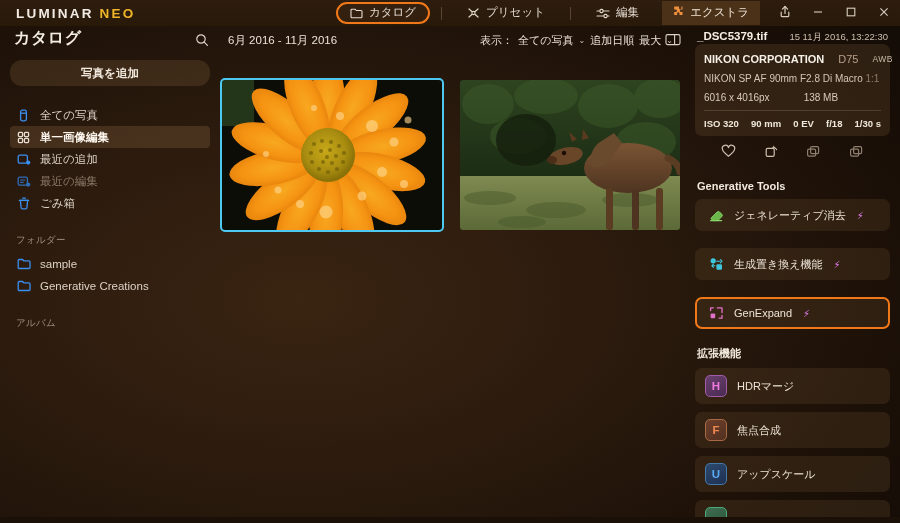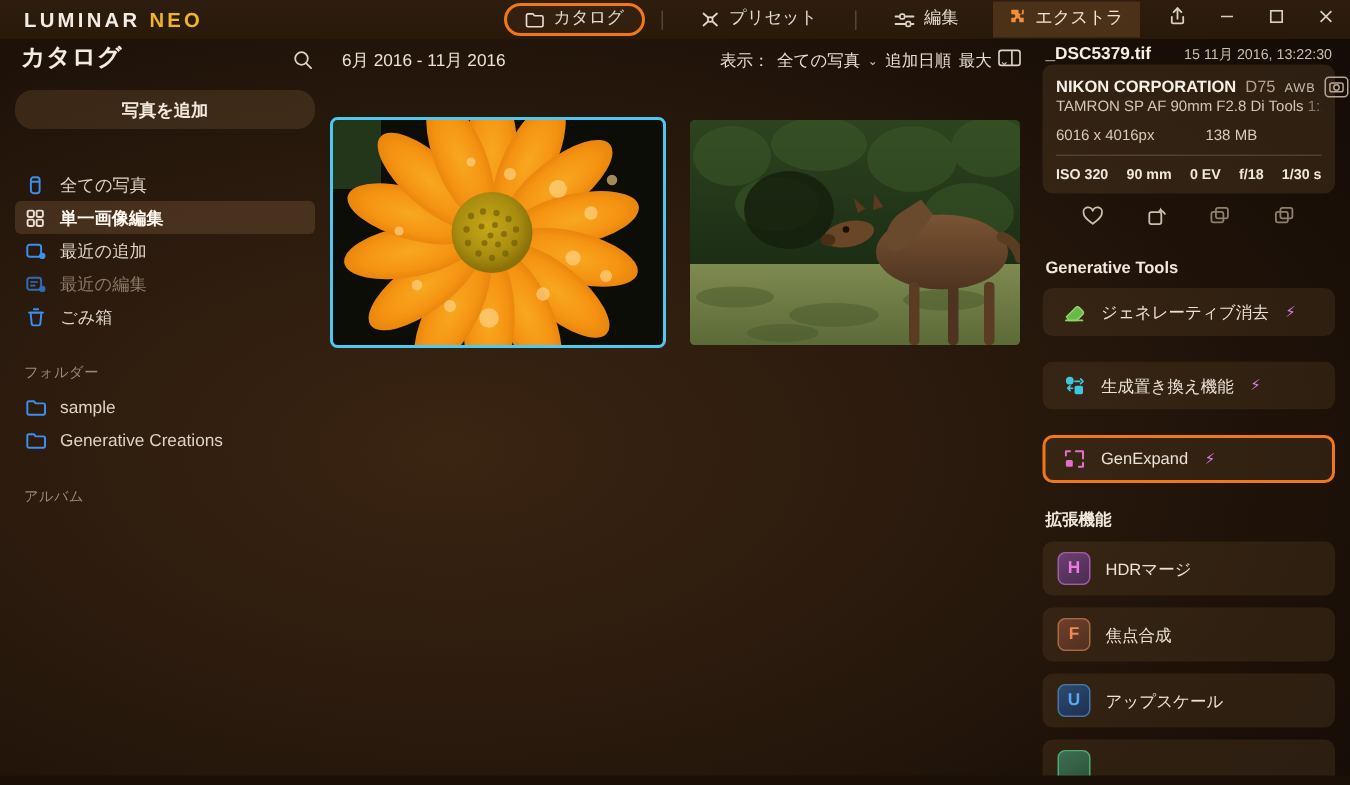--- a/index.html
+++ b/index.html
@@ -121,21 +121,21 @@
     padding: 6px 10px 0 10px;
     z-index: 10;
   }
   .addphotos {
     height: 26px;
     border-radius: 12px;
     background: rgba(120,88,56,.30);
     display: flex; align-items: center; justify-content: center;
     font-size: 11.5px; font-weight: bold;
     color: #f2e9de;
-    margin-bottom: 26px;
+    margin-bottom: 18px;
   }
   .navlist { display: flex; flex-direction: column; gap: 0px; }
   .navitem {
     display: flex; align-items: center; gap: 9px;
     height: 22px;
     padding: 0 6px;
     border-radius: 4px;
     font-size: 11.5px;
     color: #ded3c7;
   }
@@ -190,23 +190,23 @@
   }
   .filename { font-size: 11.5px; font-weight: bold; color: #f5efe6; }
   .filedate { font-size: 9.5px; color: #cdbfae; }
 
   .metacard {
     background: rgba(104,76,48,.30);
     border-radius: 7px;
     padding: 8px 9px 7px 9px;
   }
   .metaline1 {
-    display: flex; align-items: center; gap: 6px;
+    display: flex; align-items: center; gap: 14px;
     font-size: 11px;
-    margin-bottom: 1px;
+    margin-bottom: 7px;
   }
   .cam-make { font-weight: bold; color: #f6f0e7; white-space: nowrap; }
   .cam-model { color: #b7a08a; }
   .awb { font-size: 8.5px; color: #cbbda c; color: #c9bbaa; margin-left: auto; letter-spacing: .5px; }
   .camico {
     width: 16px; height: 14px;
     border: 1px solid #b6a693;
     border-radius: 3px;
     display: flex; align-items: center; justify-content: center;
     flex: 0 0 16px;
@@ -623,21 +623,21 @@
         <span class="awb">AWB</span>
         <span class="camico">
           <svg width="10" height="8" viewBox="0 0 10 8">
               <rect x=".6" y="1.4" width="8.8" height="5.8" rx="1.4" fill="none" stroke="#b6a693" stroke-width="1"></rect>
               <circle cx="5" cy="4.3" r="1.8" fill="none" stroke="#b6a693" stroke-width="1"></circle>
             </svg>
         </span>
       </div>
 
       <div class="metaline2">
-        <span>TAMRON SP AF 90mm F2.8 Di Tools</span>
+        <span>NIKON SP AF 90mm F2.8 Di Macro</span>
         <span class="fade">1:1 272</span>
       </div>
 
       <div class="metaline3">
         <span>6016 x 4016px</span>
         <span>138 MB</span>
       </div>
 
       <div class="exifrow">
         <span>ISO 320</span>

